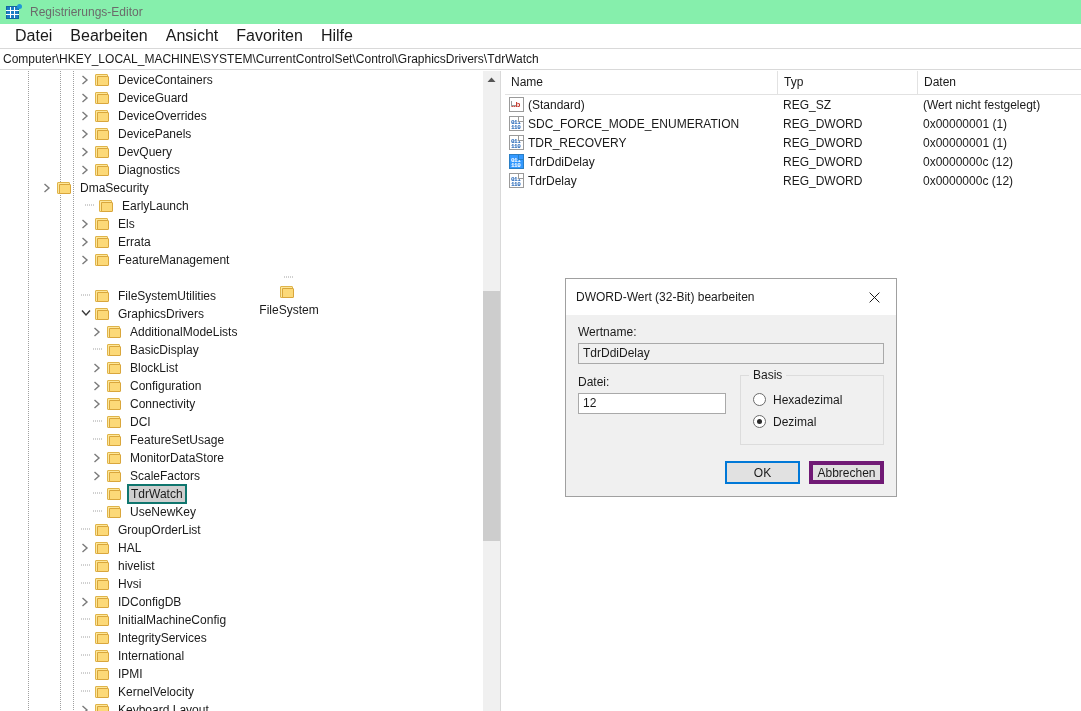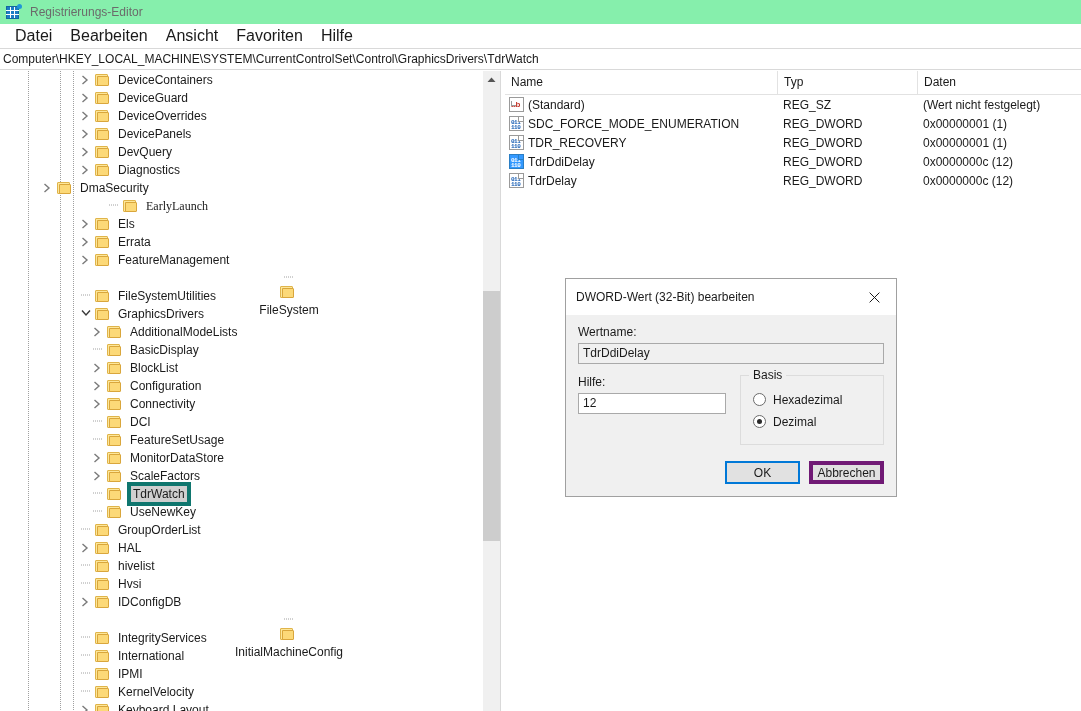--- a/index.html
+++ b/index.html
@@ -171,21 +171,21 @@
     border-radius: 0 1px 1px 0;
   }
   .tnode .tlabel {
     font-size: 12px;
     color: #1a1a1a;
     line-height: 18px;
     padding: 0 3px;
   }
   .tnode.selected .tlabel {
     background: #cfcfcf;
-    border: 4px solid #0f766e;
+    border: 2px solid #0f766e;
     padding: 0 2px;
     line-height: 16px;
   }
 
   
   .guide {
     position: absolute;
     top: 0;
     bottom: 0;
     width: 1px;
@@ -549,21 +549,21 @@
             <svg width="8" height="10" viewBox="0 0 8 10">
               <path d="M1.5 1 L6 5 L1.5 9" fill="none" stroke="#7a7a7a" stroke-width="1.4"></path>
             </svg>
           </span>
           <span class="folder">
             <span class="f-back"></span>
             <span class="f-front"></span>
           </span>
           <span class="tlabel">DmaSecurity</span>
         </div>
-        <div class="tnode" style="padding-left: 106px; font-family: Liberation Serif, serif;">
+        <div class="tnode" style="padding-left: 82px;">
           <span class="twist">
             <svg width="10" height="8" viewBox="0 0 10 8">
               <path d="M0 4 H9" stroke="#a0a0a0" stroke-width="1" stroke-dasharray="1 1"></path>
             </svg>
           </span>
           <span class="folder">
             <span class="f-back"></span>
             <span class="f-front"></span>
           </span>
           <span class="tlabel">EarlyLaunch</span>
@@ -825,21 +825,21 @@
             <svg width="8" height="10" viewBox="0 0 8 10">
               <path d="M1.5 1 L6 5 L1.5 9" fill="none" stroke="#7a7a7a" stroke-width="1.4"></path>
             </svg>
           </span>
           <span class="folder">
             <span class="f-back"></span>
             <span class="f-front"></span>
           </span>
           <span class="tlabel">IDConfigDB</span>
         </div>
-        <div class="tnode" style="padding-left: 78px; flex-direction: column;">
+        <div class="tnode" style="padding-left: 78px;">
           <span class="twist">
             <svg width="10" height="8" viewBox="0 0 10 8">
               <path d="M0 4 H9" stroke="#a0a0a0" stroke-width="1" stroke-dasharray="1 1"></path>
             </svg>
           </span>
           <span class="folder">
             <span class="f-back"></span>
             <span class="f-front"></span>
           </span>
           <span class="tlabel">InitialMachineConfig</span>
@@ -997,21 +997,21 @@
         <path d="M0.6 0.6 L10.4 10.4 M10.4 0.6 L0.6 10.4" stroke="#1a1a1a" stroke-width="1"></path>
       </svg>
     </div>
   </div>
   <div class="dlg-body">
     <div class="dlg-label">Wertname:</div>
     <div class="txtfield readonlyish">TdrDdiDelay</div>
 
     <div class="row2">
       <div class="col-left">
-        <div class="dlg-label">Hilfe:</div>
+        <div class="dlg-label">Datei:</div>
         <div class="txtfield">12</div>
       </div>
 
       <div class="fieldset">
         <div class="legend">Basis</div>
         <div class="radio-row">
           <span class="radio"></span>
           <span class="radio-label">Hexadezimal</span>
         </div>
         <div class="radio-row">

